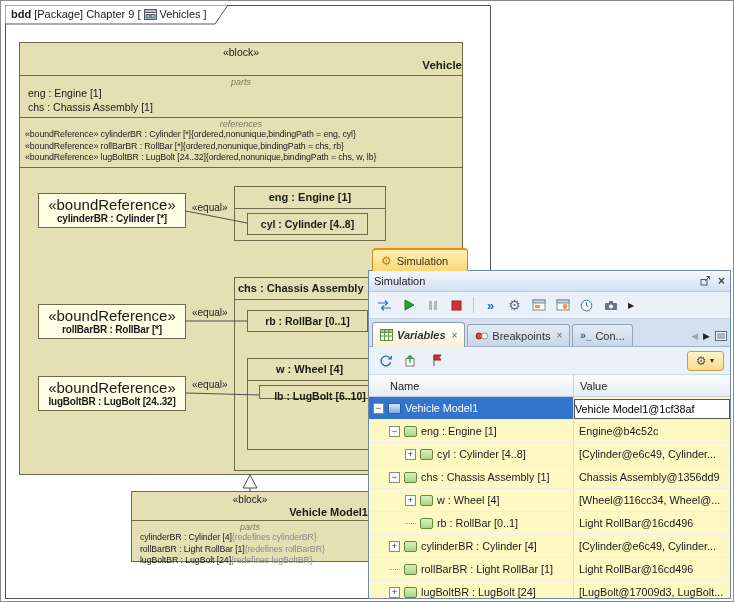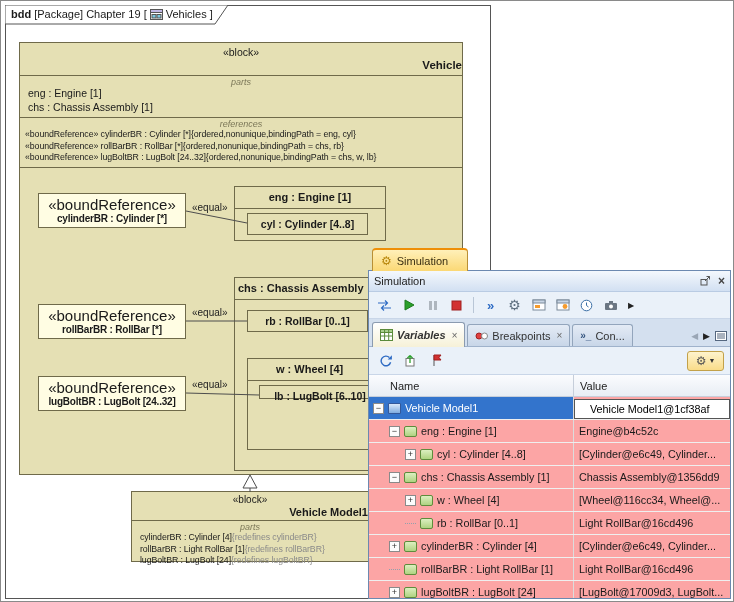--- a/index.html
+++ b/index.html
@@ -79,55 +79,55 @@
   .console-glyph{font-size:10px;font-weight:bold;color:#35557F;}
   .tab-nav{margin-left:auto;display:flex;align-items:center;gap:5px;padding-bottom:5px;}
   .nav-arrow{font-size:9px;color:#222;} .nav-arrow.dis{color:#9AA6B5;}
 
   .sim-toolbar2{height:27px;flex:none;display:flex;align-items:center;gap:5px;padding:0 6px;background:#EAF1F9;border-bottom:1px solid #C9D6E8;}
   .settings-btn{margin-left:auto;width:37px;height:20px;box-sizing:border-box;border:1px solid #C2A14A;border-radius:3px;
     background:linear-gradient(#FEF3CD,#F9DC8A);display:flex;align-items:center;justify-content:center;gap:2px;}
   .settings-btn .gear-glyph{font-size:12px;color:#555;}
   .caret{font-size:7px;color:#333;}
 
-  .sim-table{flex:1;background:#fca5a5;overflow:hidden;font-size:11px;display:flex;flex-direction:column;}
+  .sim-table{flex:1;background:#fef9c3;overflow:hidden;font-size:11px;display:flex;flex-direction:column;}
   .thead{display:grid;grid-template-columns:205px 1fr;height:21px;flex:none;
     background:linear-gradient(#FBFCFE,#E8EDF4);border-bottom:1px solid #C6CEDA;}
   .hcell{display:flex;align-items:center;border-right:1px solid #C6CEDA;color:#222;}
   .hcell.name{padding-left:21px;} .hcell.value{padding-left:6px;border-right:none;}
   .trow{display:grid;grid-template-columns:205px 1fr;height:22px;flex:none;border-bottom:1px solid #EFEFEF;}
   .ncell{display:flex;align-items:center;overflow:hidden;white-space:nowrap;border-right:1px solid #DCDCDC;}
   .vcell{display:flex;align-items:center;overflow:hidden;white-space:nowrap;padding-left:5px;font-size:10.8px;}
   .nm{font-size:10.8px;}
   .indent{flex:none;} .lvl0 .indent{width:4px;} .lvl1 .indent{width:20px;} .lvl2 .indent{width:36px;}
   .exp{flex:none;width:9px;height:9px;box-sizing:content-box;border:1px solid #8A8A8A;background:#FCFCFC;margin-right:4px;
     display:inline-flex;align-items:center;justify-content:center;font-size:9px;line-height:9px;color:#333;}
   .exp.minus::before{content:"−";} .exp.plus::before{content:"+";}
   .leafdots{flex:none;width:11px;border-top:1px dotted #94A0AC;margin-right:4px;}
   .nicon{flex:none;width:13px;height:11px;margin-right:4px;border-radius:2px;box-sizing:border-box;}
   .nicon.part{border:1px solid #5E8C3C;background:linear-gradient(#DCEFC0,#AFD381);}
   .nicon.root{border:1px solid #33589A;background:linear-gradient(#D9E8FA,#7FACE0);border-radius:1px;}
   .trow.sel .ncell{background:#3374CC;color:#fff;}
   .trow.sel .vcell{padding:0;}
   .veditor{display:flex;align-items:center;box-sizing:border-box;border:1px solid #555;background:#fff;color:#000;
-    height:20px;width:100%;margin-top:1px;padding-left:15px;}
+    height:20px;width:100%;margin-top:1px;padding-left:0;}
 </style>
 </head>
 <body>
 
 <div class="canvas">
 
   <div class="frame"></div>
   <div class="frame-tab">
     <svg class="shape" width="224" height="20" viewBox="0 0 224 20">
       <polygon points="0,0 223,0 210,19 0,19" fill="#ffffff" stroke="#555555" stroke-width="1"></polygon>
     </svg>
     <span class="txt">
       <span class="frame-kind">bdd</span>
-      <span> [Package] Chapter 19 [</span>
+      <span> [Package] Chapter 9 [</span>
       <svg width="13" height="11" viewBox="0 0 13 11">
         <rect x="0.5" y="0.5" width="12" height="10" fill="#ffffff" stroke="#555555"></rect>
         <rect x="0.5" y="0.5" width="12" height="3" fill="#C0B6E4" stroke="#555555"></rect>
         <rect x="2" y="5.5" width="4" height="3.5" fill="#7EC8E0" stroke="#555555"></rect>
         <rect x="7" y="5.5" width="4" height="3.5" fill="#7EC8E0" stroke="#555555"></rect>
       </svg>
       <span>Vehicles</span>
       <span>]</span>
     </span>
   </div>

